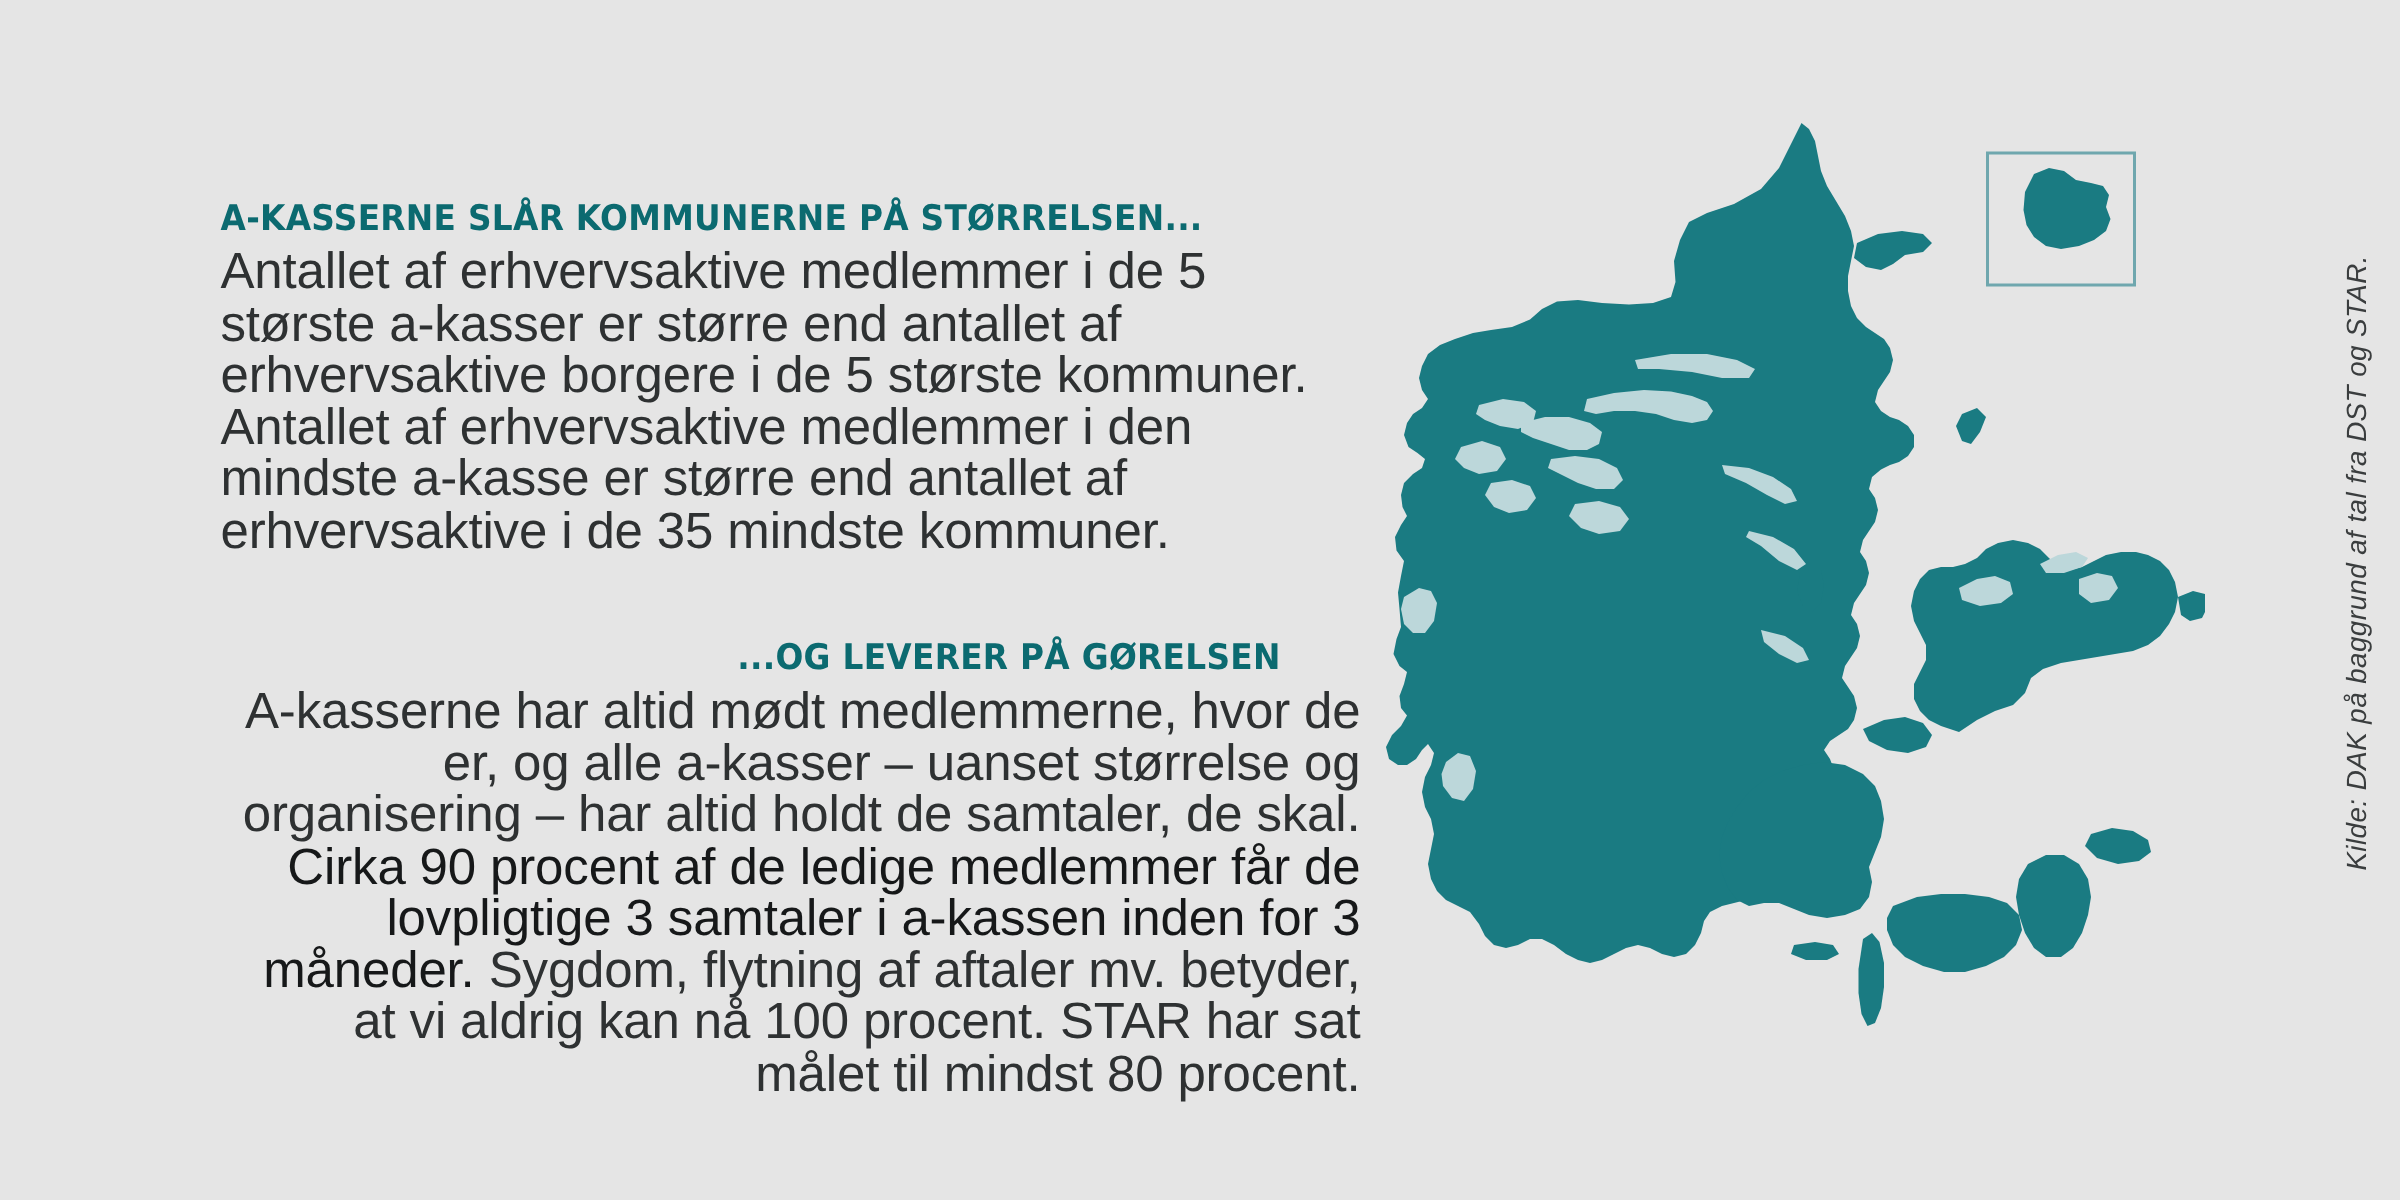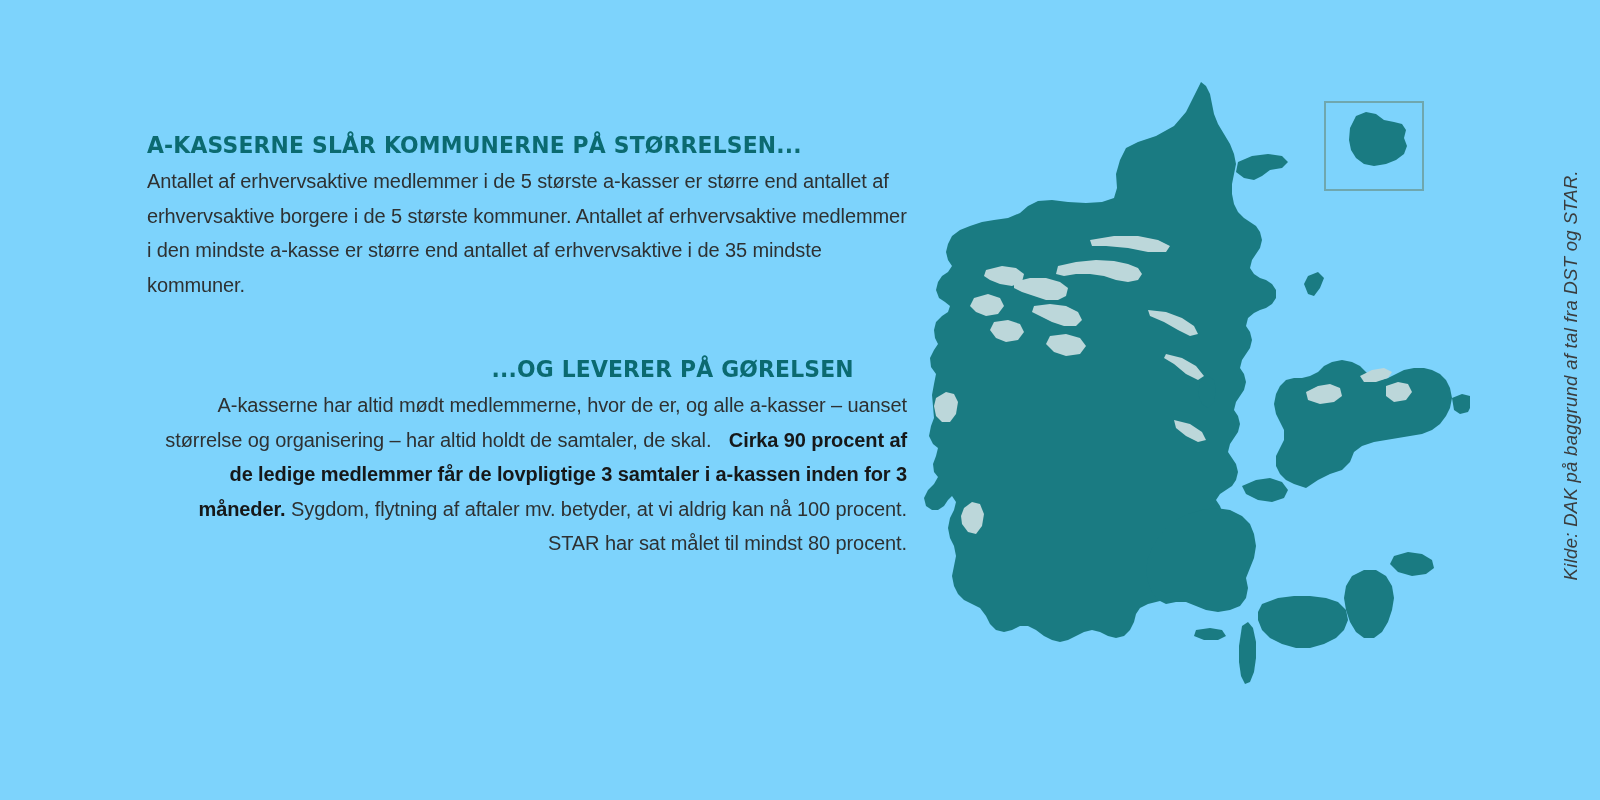--- a/index.html
+++ b/index.html
@@ -12,21 +12,21 @@
     width: 1600px;
     height: 800px;
     overflow: hidden;
     font-family: "Liberation Sans", sans-serif;
   }
 
   #infographic {
     position: relative;
     width: 1600px;
     height: 800px;
-    background: #7dd3fc;
+    background: #e5e5e5;
     overflow: hidden;
   }
 
   
   .text-column {
     position: absolute;
     left: 147px;
     top: 132px;
     width: 760px;
   }
@@ -43,30 +43,30 @@
     text-transform: uppercase;
     margin: 0 0 5px 0;
     line-height: 1.15;
     white-space: nowrap;
     transform: scaleX(0.93);
     transform-origin: left center;
   }
 
   .body-text {
     font-family: "Liberation Sans", sans-serif;
-    font-size: 20px;
+    font-size: 34px;
     line-height: 34.5px;
     color: #2e3132;
     margin: 0;
     font-weight: 400;
     letter-spacing: -0.1px;
   }
 
   .body-text .em {
-    font-weight: 700;
+    font-weight: 400;
     color: #161819;
     margin-left: 12px;
   }
 
   
   .source-credit {
     position: absolute;
     right: 18px;
     top: 170px;
     font-family: "Liberation Sans", sans-serif;

